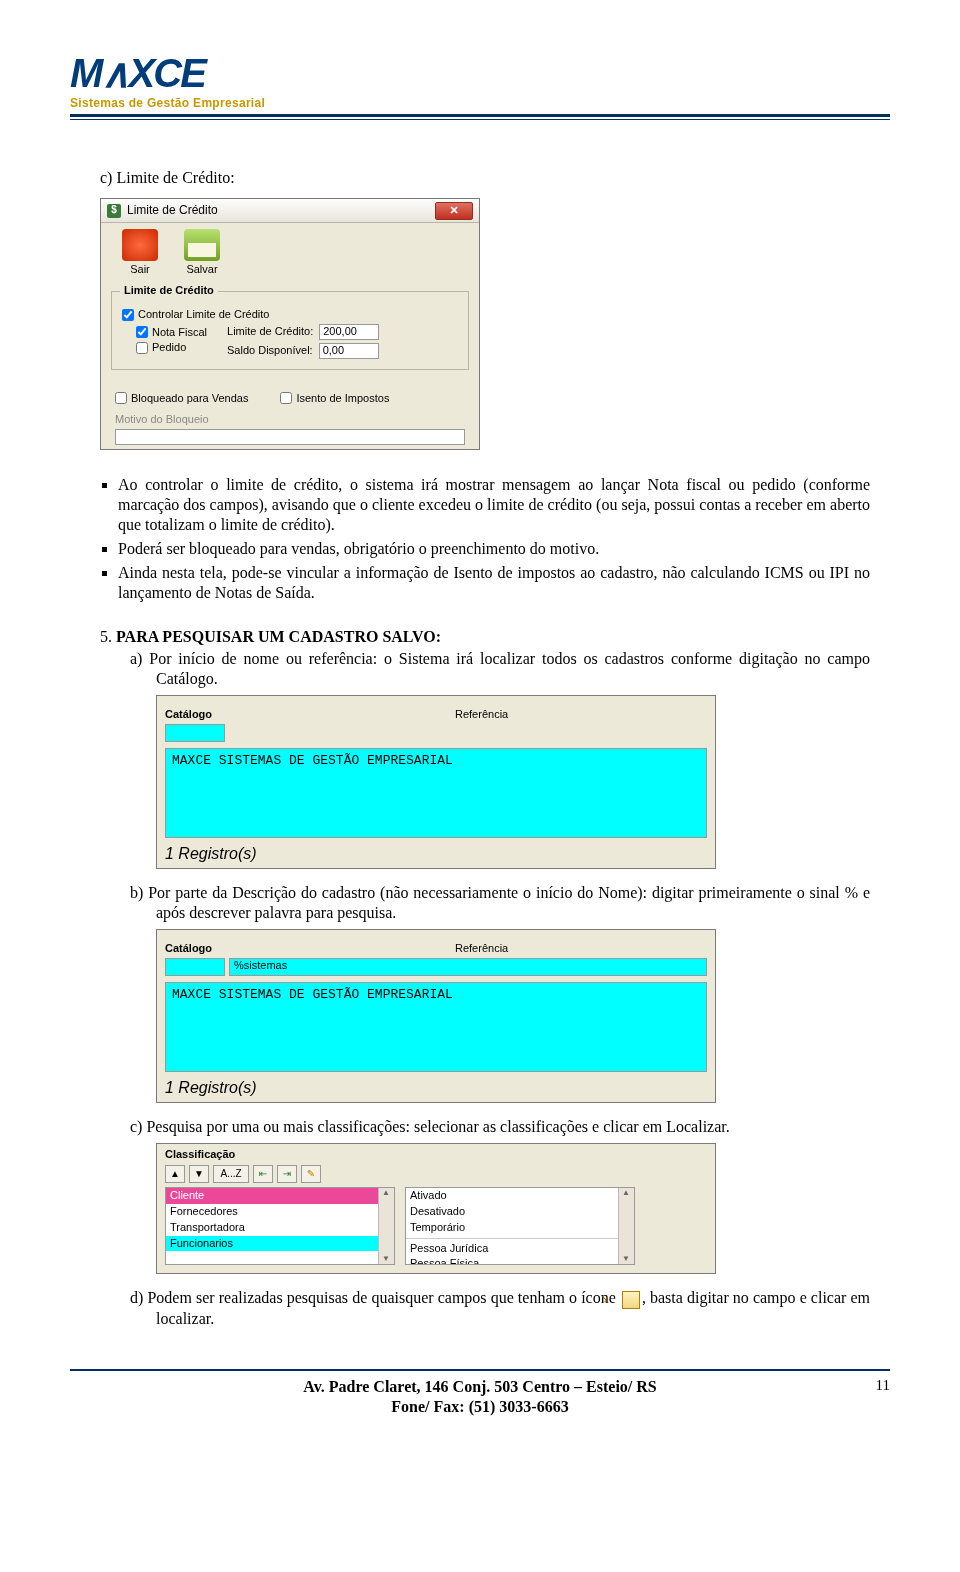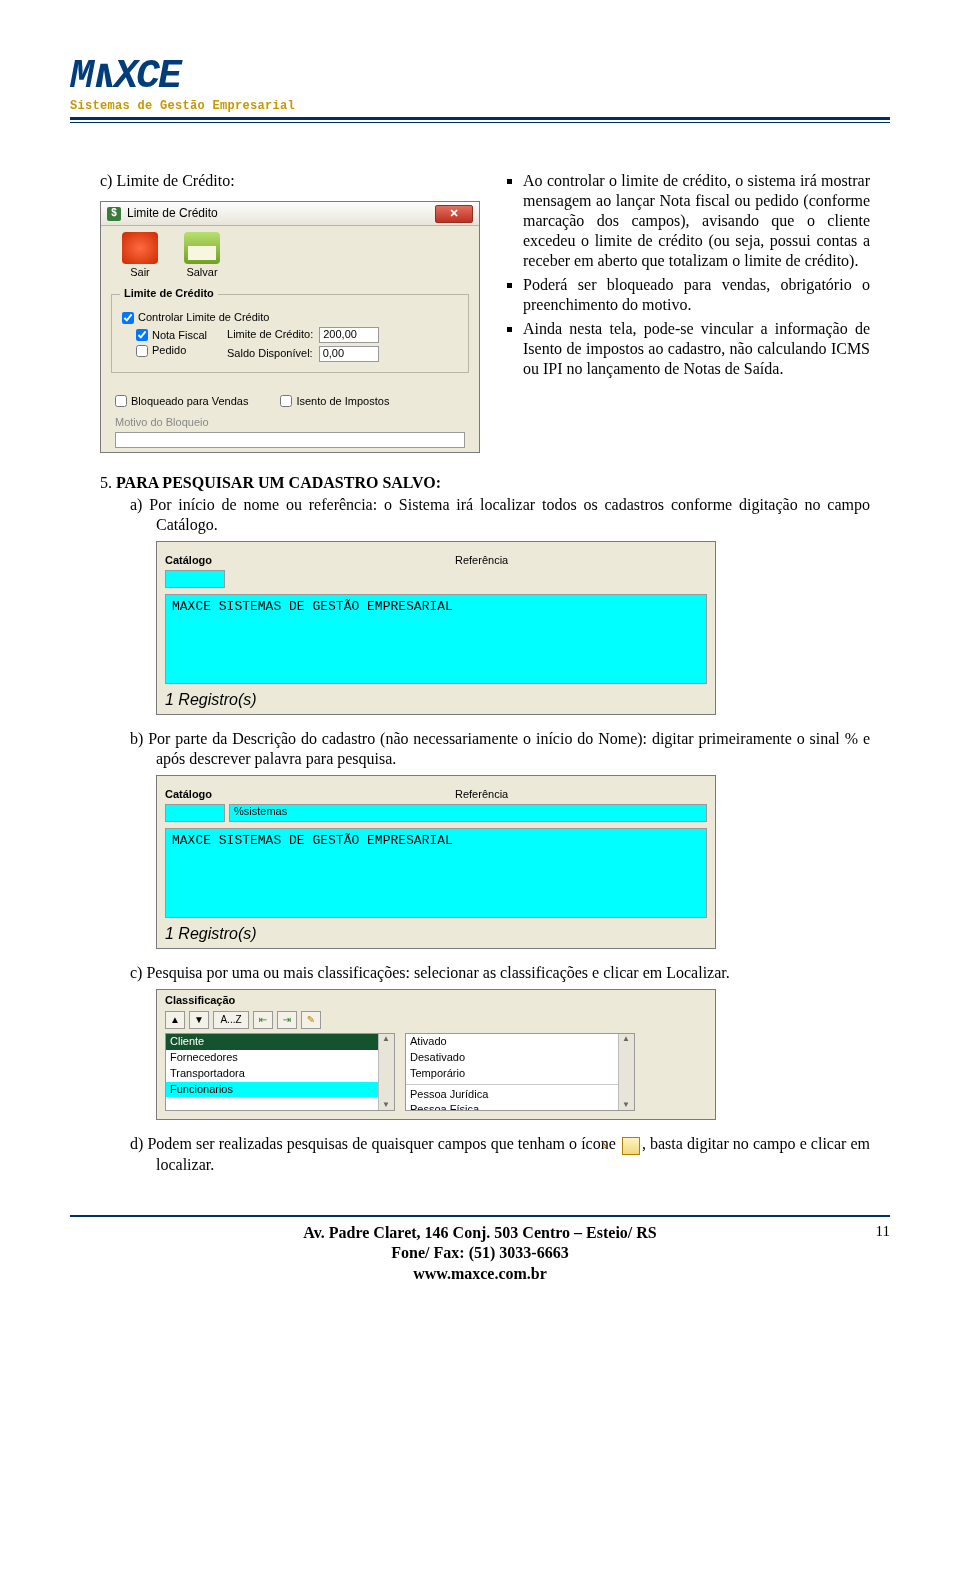--- a/index.html
+++ b/index.html
@@ -1,24 +1,24 @@
 <!DOCTYPE html>
 <html><head>
 <meta charset="utf-8">
 <style>
   * { box-sizing: border-box; margin: 0; padding: 0; }
   body { font-family: "Times New Roman", serif; background: #fff; width: 960px; margin: 0 auto; color: #000; }
   .page { padding: 50px 70px 20px 70px; }
   .header { margin-bottom: 8px; }
-  .logo { font-family: Liberation Mono, monospace; }
+  .logo { font-family: Liberation Sans, sans-serif; }
   .logo-main { font-size: 40px; font-weight: 900; letter-spacing: -2px; color: #003d7a; font-style: italic; }
   .logo-sub { font-size: 12px; color: #c89800; font-weight: bold; letter-spacing: 0.3px; }
   .hr-dbl { border: none; border-top: 3px solid #003060; border-bottom: 1px solid #003060; height: 6px; margin-top: 4px; }
   .content { padding: 40px 20px 10px 30px; font-size: 16px; line-height: 1.25; text-align: justify; }
-  .row-top { display: flex; gap: 25px; margin-bottom: 20px; }
+  .row-top { display: flex; gap: 25px; margin-bottom: 20px; flex-direction: column; }
   .col-left { width: 380px; }
   .col-right { flex: 1; }
   .heading-c { margin-bottom: 10px; }
   .bullets { list-style: square; padding-left: 18px; }
   .bullets li { margin-bottom: 4px; }
   .sec5 { margin-top: 10px; }
   .sec5-hdr { font-weight: bold; display: inline; }
   .sub-a, .sub-b, .sub-c, .sub-d { margin-left: 56px; text-indent: -26px; margin-top: 2px; }
   
   .win { border: 1px solid #7a7a7a; background: #ece9d8; font-family: Tahoma, sans-serif; font-size: 11px; position: relative; }
@@ -51,21 +51,21 @@
   .catalog .results { margin:2px 8px; border:1px solid #999; background:#00ffff; height:90px; padding:4px 6px; font-family:"Courier New",monospace; font-size:13px; }
   .catalog .foot { padding:4px 8px; font-size:16px;font-style:italic; }
   
   .classif { border:1px solid #7a7a7a; background:#ece9d8; font-family:Tahoma,sans-serif; font-size:11px; margin:6px 0 14px 56px; width:560px; padding:4px 8px 8px 8px; position:relative; }
   .classif .ghd { font-weight:bold; margin-bottom:4px; }
   .classif .row1 { display:flex; gap:4px; align-items:center; margin-bottom:4px; }
   .mini { border:1px solid #999; background:#f4f2e8; width:20px; height:18px; display:flex; align-items:center; justify-content:center; font-size:10px; }
   .classif .lists { display:flex; gap:10px; }
   .listbox { border:1px solid #999; background:#fff; width:230px; height:78px; overflow:hidden; position:relative; }
   .listbox .item { padding:1px 4px; font-size:11px; }
-  .listbox .sel { background:#14532d; color:#fff; }
+  .listbox .sel { background:#ec4899; color:#fff; }
   .listbox .hi { background:#00ffff; }
   .listbox .sep { border-top:1px solid #ccc; margin:2px 0; }
   .scrollhint { position:absolute; right:0; top:0; width:16px; height:100%; background:#e8e4d8; border-left:1px solid #bbb; }
   .scrollhint::before { content:"▲"; position:absolute; top:0; left:3px; font-size:8px; color:#666; }
   .scrollhint::after { content:"▼"; position:absolute; bottom:0; left:3px; font-size:8px; color:#666; }
   .pin-ico { display:inline-block; width:18px; height:18px; border:1px solid #b08000; background:linear-gradient(#fff4c0,#f0d880); vertical-align:middle; margin:0 2px; position:relative; }
   .pin-ico::after { content:"↘"; position:absolute; left:3px; top:0; font-size:11px; color:#805000; }
   .footer { border-top:2px solid #003060; margin-top:30px; padding-top:6px; display:flex; justify-content:space-between; align-items:flex-start; }
   .footer .addr { text-align:center; flex:1; font-weight:bold; font-size:16px; line-height:1.3; }
   .footer .pnum { width:40px; text-align:right; font-size:15px; }
@@ -226,17 +226,16 @@
         <span>d)  Podem ser realizadas pesquisas de quaisquer campos que tenham o ícone </span><span class="pin-ico"></span><span>, basta digitar no campo e clicar em localizar.</span>
       </div>
     </div>
   </div>
 
   <div class="footer">
     <div style="width:40px;"></div>
     <div class="addr">
       <div>Av. Padre Claret, 146 Conj. 503 Centro – Esteio/ RS</div>
       <div>Fone/ Fax: (51) 3033-6663</div>
-      <div>www.maxce.com.br</div>
     </div>
     <div class="pnum">11</div>
   </div>
 </div>
 
 </body></html>

